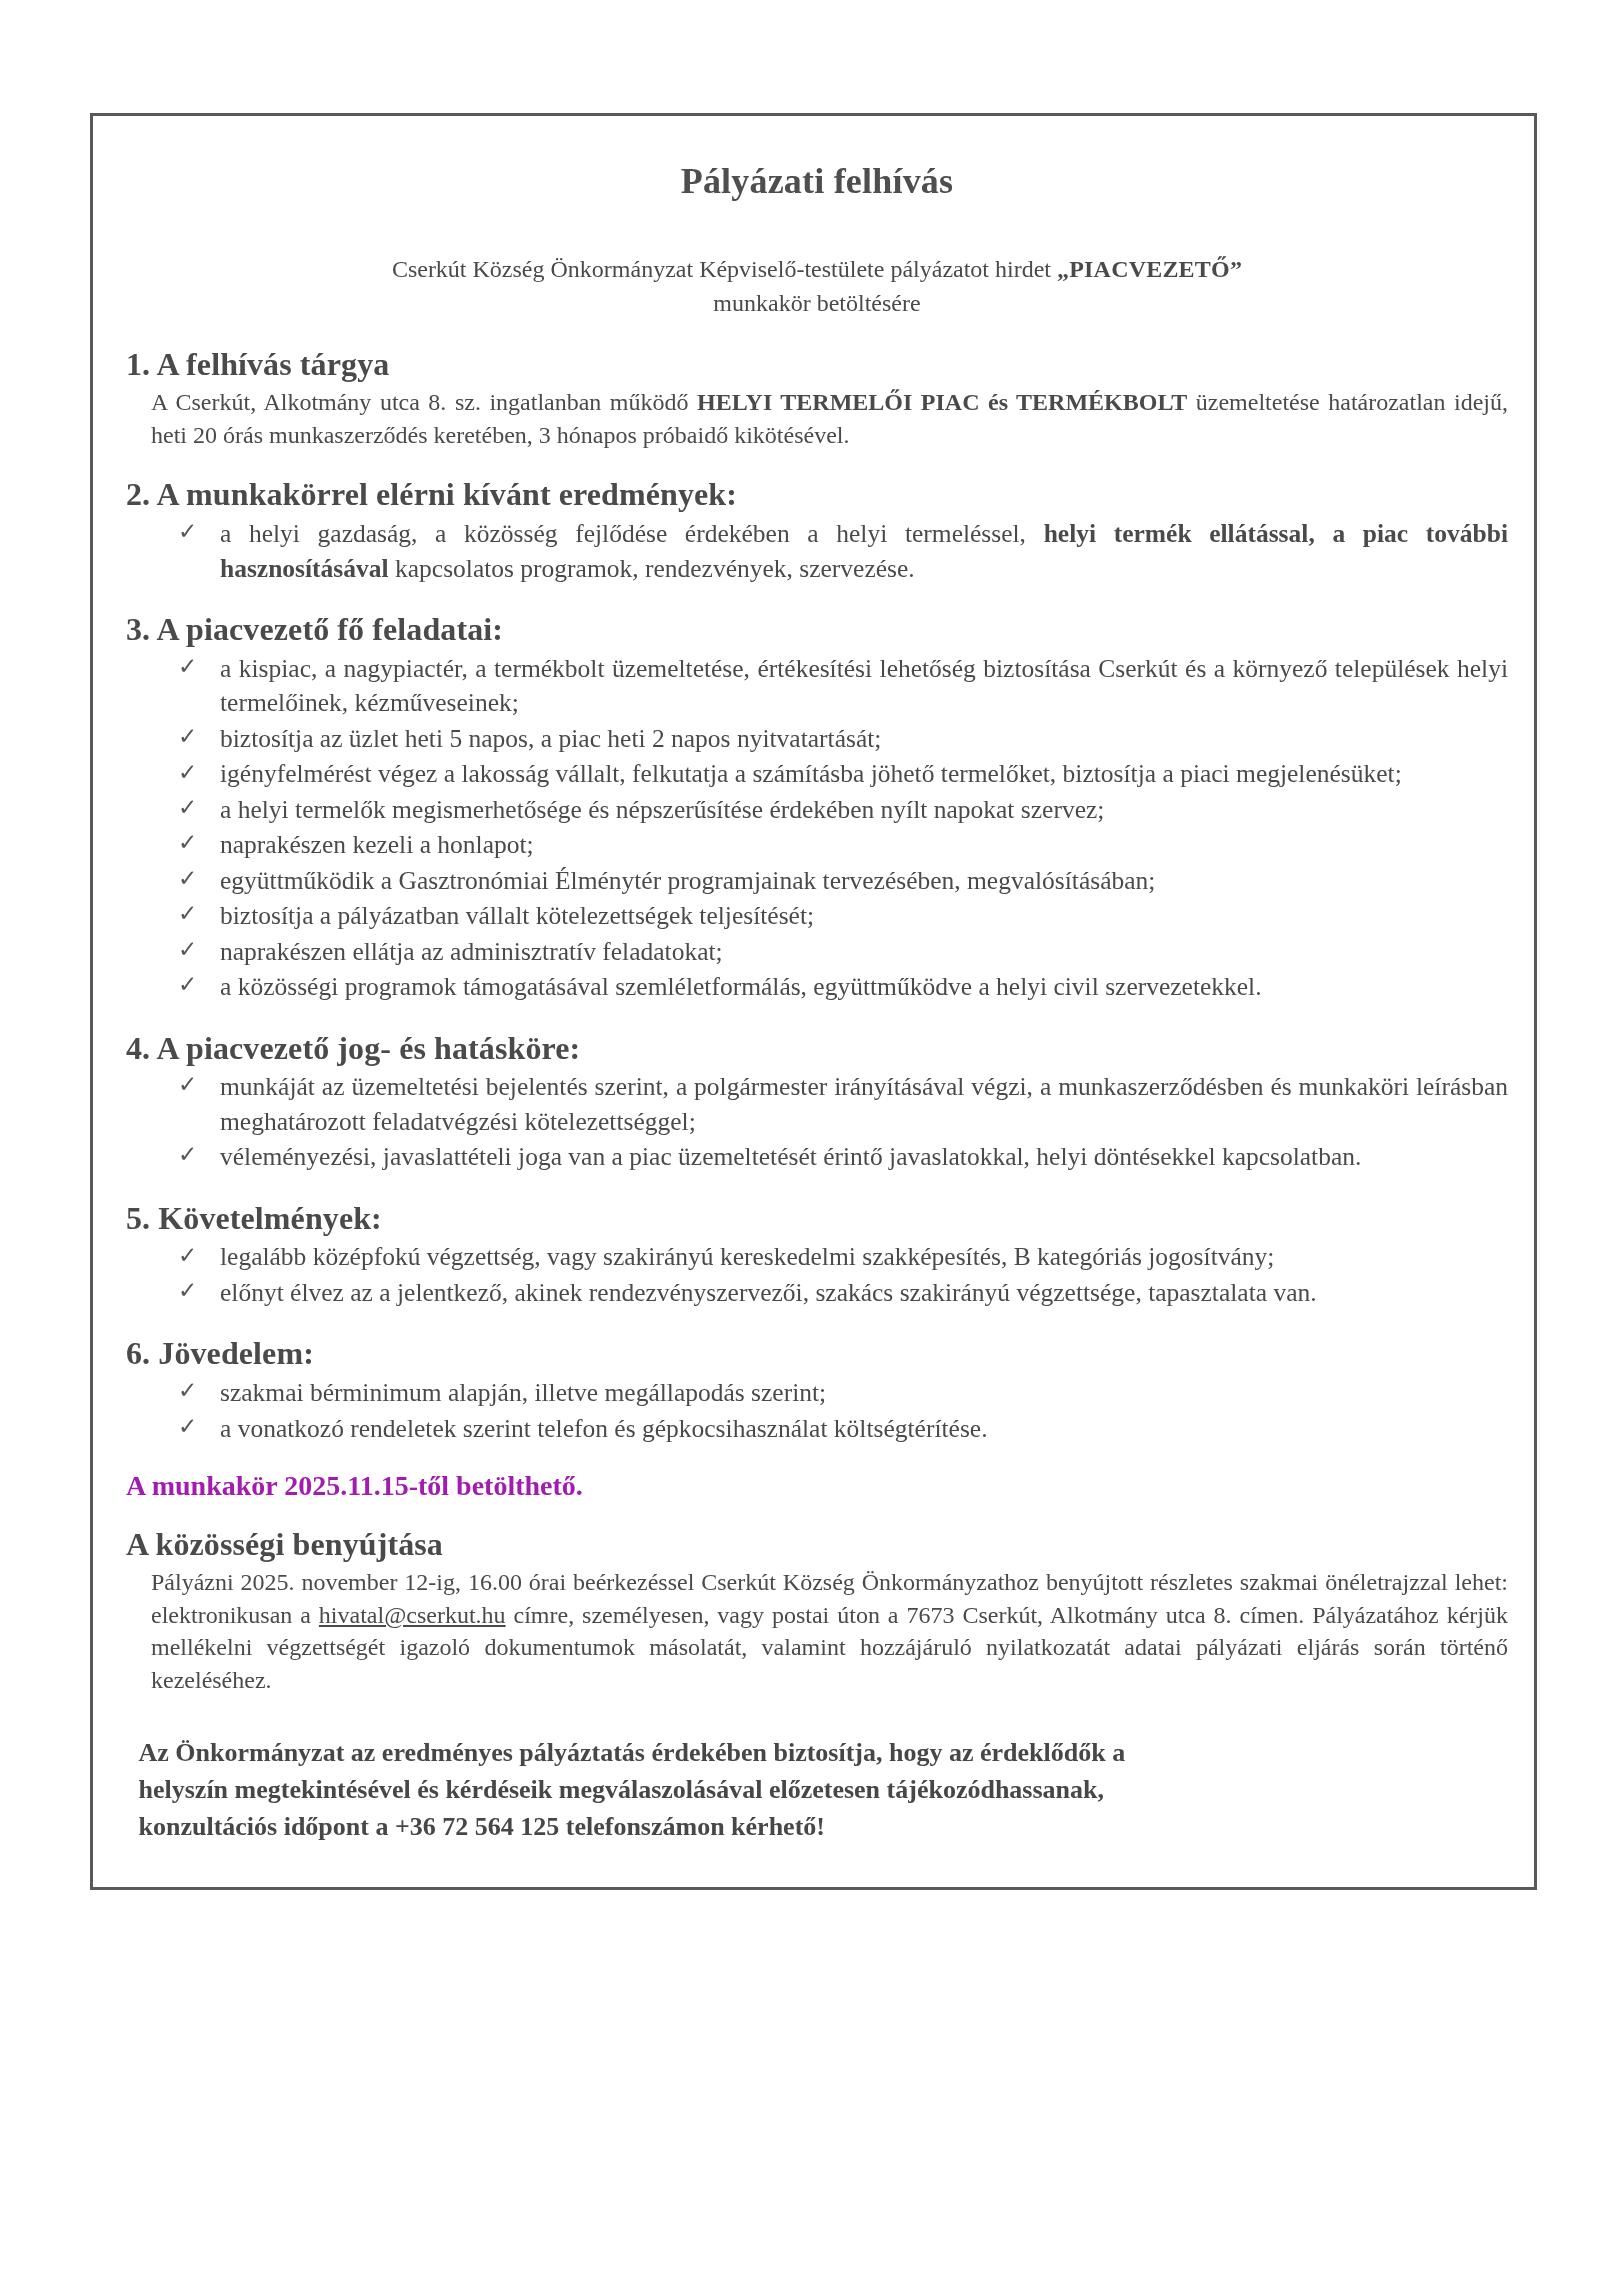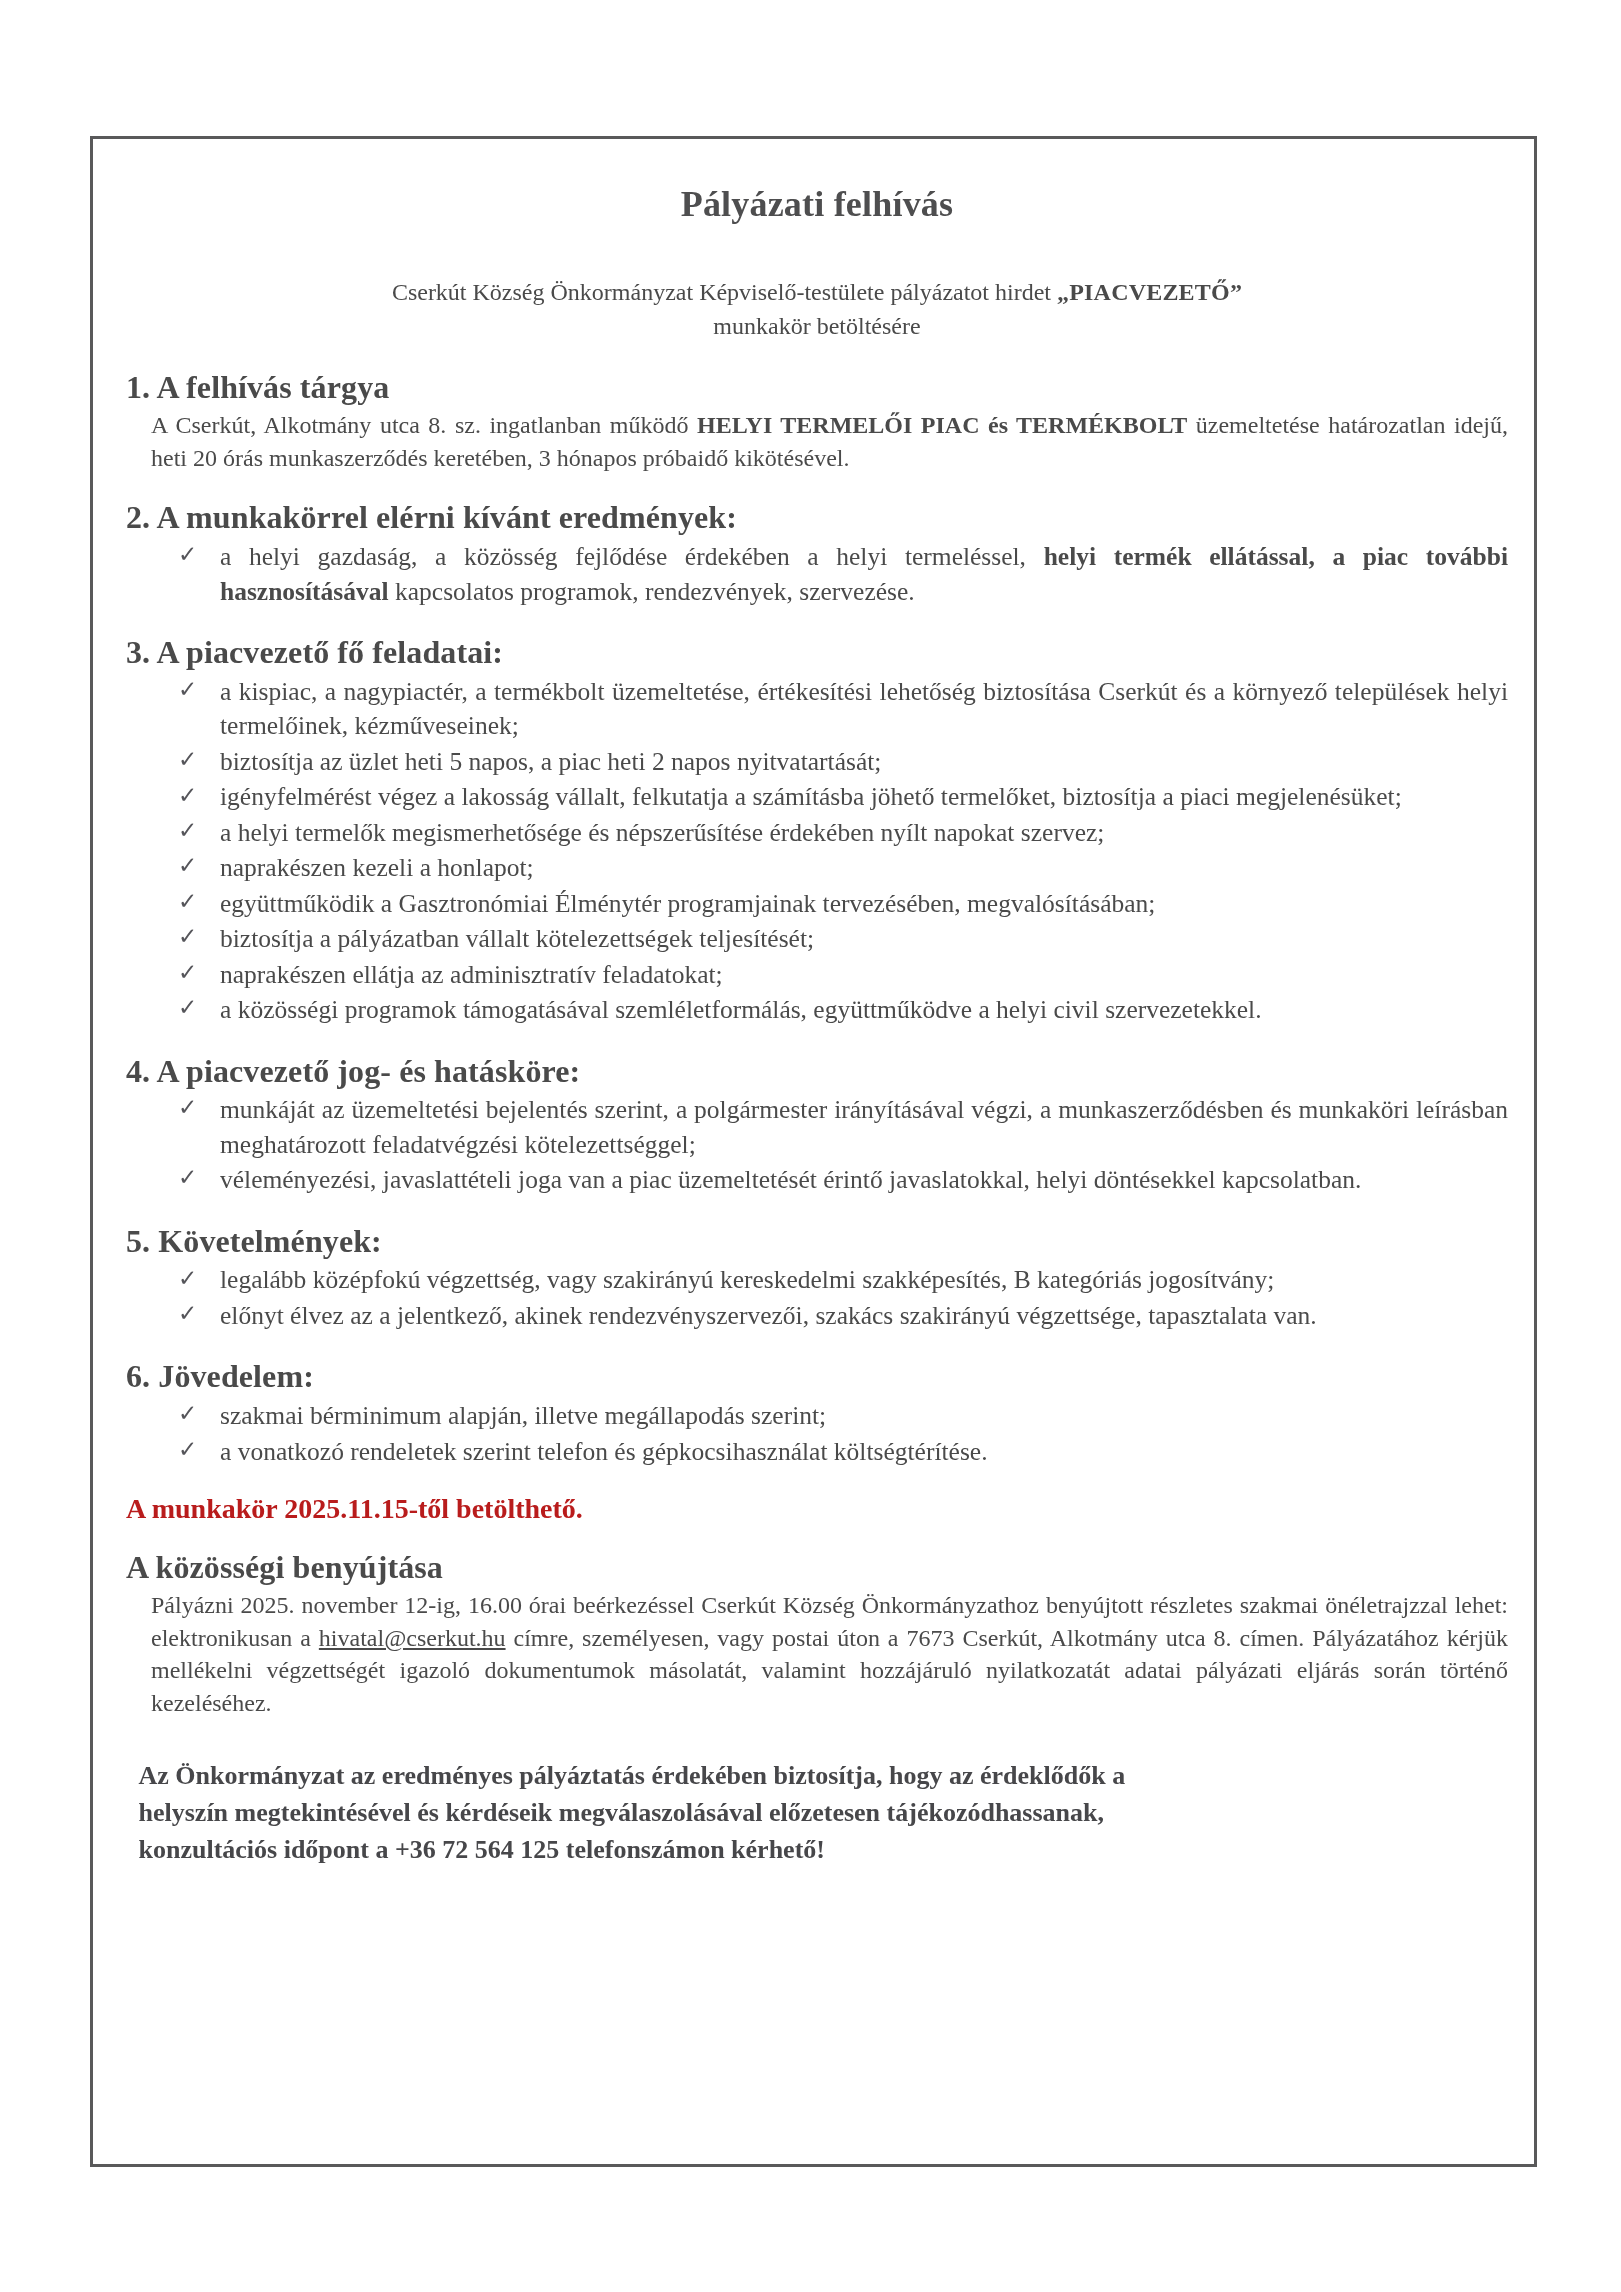--- a/index.html
+++ b/index.html
@@ -13,23 +13,23 @@
     height: 2293px;
     position: relative;
     font-family: "Liberation Serif", "DejaVu Serif", serif;
     color: #4a4a4a;
     overflow: hidden;
   }
 
   .page-frame {
     position: absolute;
     left: 90px;
-    top: 136px;
+    top: 113px;
     width: 1447px;
-    height: 2031px;
+    height: 1777px;
     border: 3.6px solid #59595a;
     box-sizing: border-box;
     background: #ffffff;
   }
 
   .content {
     position: absolute;
     left: 33px;
     top: 0;
     width: 1382px;
@@ -108,21 +108,21 @@
     color: #55555a;
     font-family: "DejaVu Sans", sans-serif;
     line-height: 1.45;
   }
   ul.checks > li b { font-weight: bold; }
 
   
   .stand-bold {
     font-size: 28px;
     font-weight: bold;
-    color: #b91c1c;
+    color: #a21caf;
     margin-top: 21.5px;
     margin-bottom: 0;
     line-height: 1.3;
   }
 
   
   .closing {
     text-align: left;
     font-size: 26px;
     font-weight: bold;

